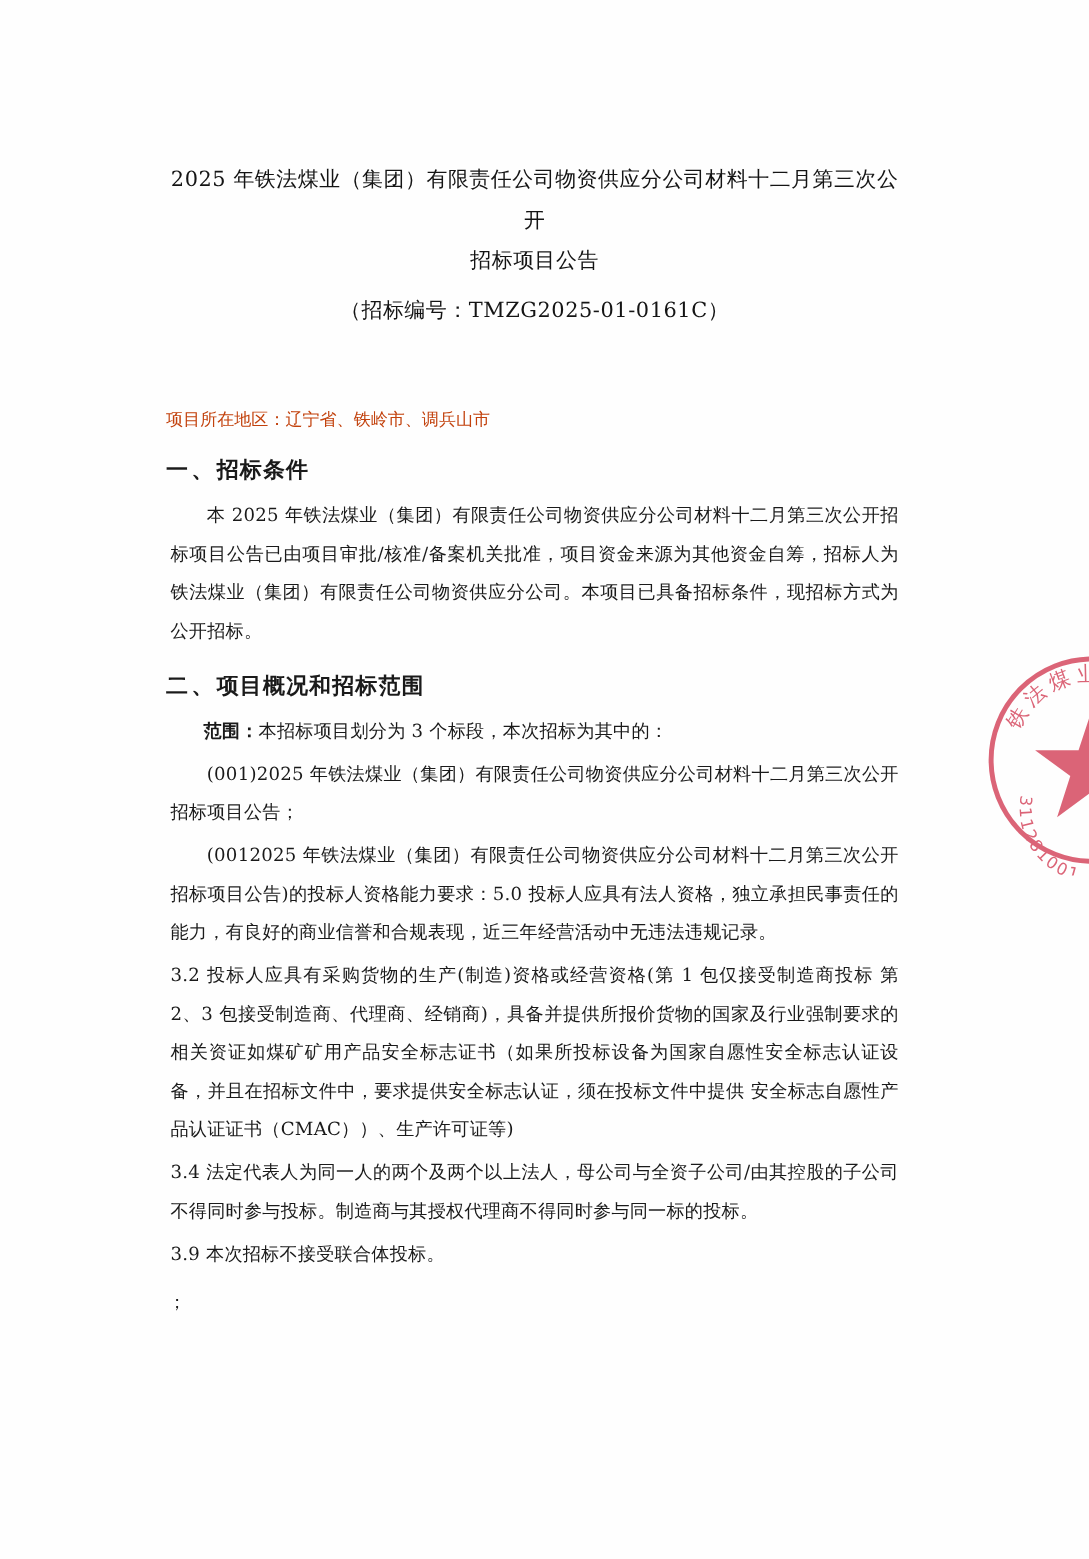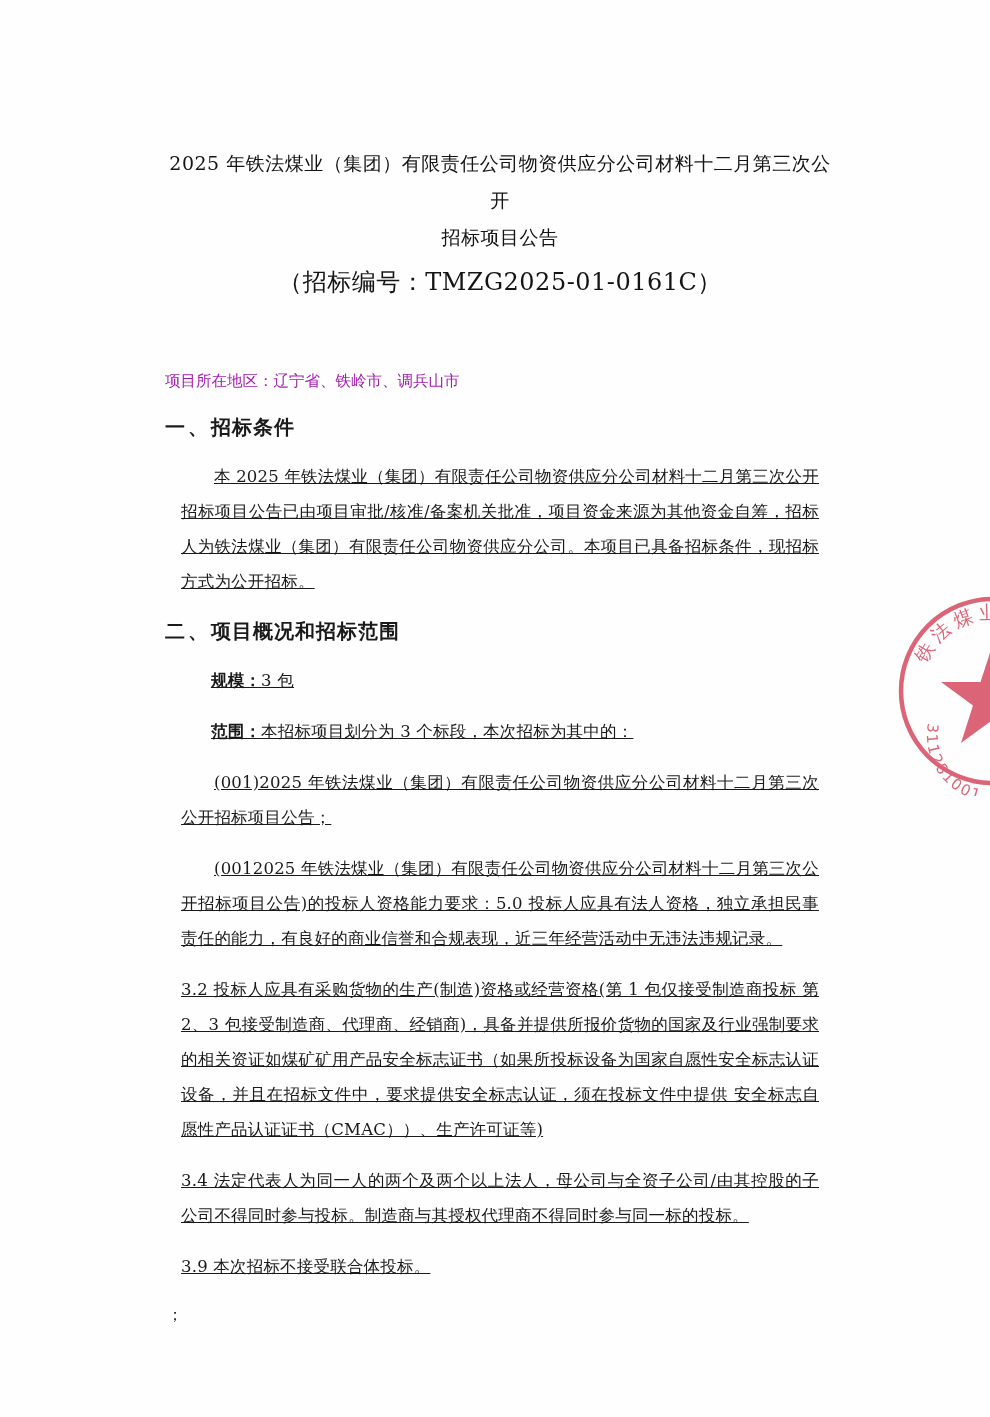--- a/index.html
+++ b/index.html
@@ -17,64 +17,63 @@
   }
   .page {
     position: absolute;
     left: 0; top: 0;
     width: 990px;
     height: 1417px;
     background: #fefefe;
   }
   .content {
     position: absolute;
-    left: 165px;
+    left: 151px;
     top: 145px;
     width: 670px;
   }
   .title-block {
     text-align: center;
     font-size: 19px;
     line-height: 37px;
     letter-spacing: 0.5px;
     color: #141414;
   }
   .title-line {
     display: block;
   }
   .bid-no {
     display: block;
     margin-top: 8px;
-    font-size: 24px;
+    font-size: 19px;
     letter-spacing: 0.5px;
   }
   .region {
     margin-top: 66px;
     font-size: 15.5px;
     line-height: 28px;
-    color: #a21caf;
+    color: #c2410c;
   }
   h2.section {
     font-size: 20px;
     font-weight: bold;
     margin: 16px 0 8px 0;
     line-height: 32px;
     letter-spacing: 1px;
   }
   h2.section .num {
     letter-spacing: 3px;
   }
   p.para {
     font-size: 16.5px;
     line-height: 35px;
-    margin: 16px;
+    margin: 4px;
     text-align: justify;
     text-justify: inter-ideograph;
     letter-spacing: 0.2px;
-    text-decoration: underline;
   }
   p.indent2 {
     text-indent: 2em;
   }
   p.indent1 {
     padding-left: 30px;
   }
   .sub-label {
     font-weight: bold;
   }
@@ -112,23 +111,20 @@
 
     <h2 class="section">
       <span class="num">一、</span><span>招标条件</span>
     </h2>
     <p class="para indent2">本 2025 年铁法煤业（集团）有限责任公司物资供应分公司材料十二月第三次公开招标项目公告已由项目审批/核准/备案机关批准，项目资金来源为其他资金自筹，招标人为铁法煤业（集团）有限责任公司物资供应分公司。本项目已具备招标条件，现招标方式为公开招标。</p>
 
     <h2 class="section">
       <span class="num">二、</span><span>项目概况和招标范围</span>
     </h2>
     <p class="para indent1">
-      <span class="sub-label">规模：</span><span>3 包</span>
-    </p>
-    <p class="para indent1">
       <span class="sub-label">范围：</span><span>本招标项目划分为 3 个标段，本次招标为其中的：</span>
     </p>
     <p class="para indent2">(001)2025 年铁法煤业（集团）有限责任公司物资供应分公司材料十二月第三次公开招标项目公告；</p>
 
     <p class="para indent2">(0012025 年铁法煤业（集团）有限责任公司物资供应分公司材料十二月第三次公开招标项目公告)的投标人资格能力要求：5.0 投标人应具有法人资格，独立承担民事责任的能力，有良好的商业信誉和合规表现，近三年经营活动中无违法违规记录。</p>
     <p class="para">3.2 投标人应具有采购货物的生产(制造)资格或经营资格(第 1 包仅接受制造商投标 第 2、3 包接受制造商、代理商、经销商)，具备并提供所报价货物的国家及行业强制要求的相关资证如煤矿矿用产品安全标志证书（如果所投标设备为国家自愿性安全标志认证设备，并且在招标文件中，要求提供安全标志认证，须在投标文件中提供 安全标志自愿性产品认证证书（CMAC））、生产许可证等)</p>
     <p class="para">3.4 法定代表人为同一人的两个及两个以上法人，母公司与全资子公司/由其控股的子公司不得同时参与投标。制造商与其授权代理商不得同时参与同一标的投标。</p>
     <p class="para">3.9 本次招标不接受联合体投标。</p>
 
     <div class="tail-mark">；</div>

